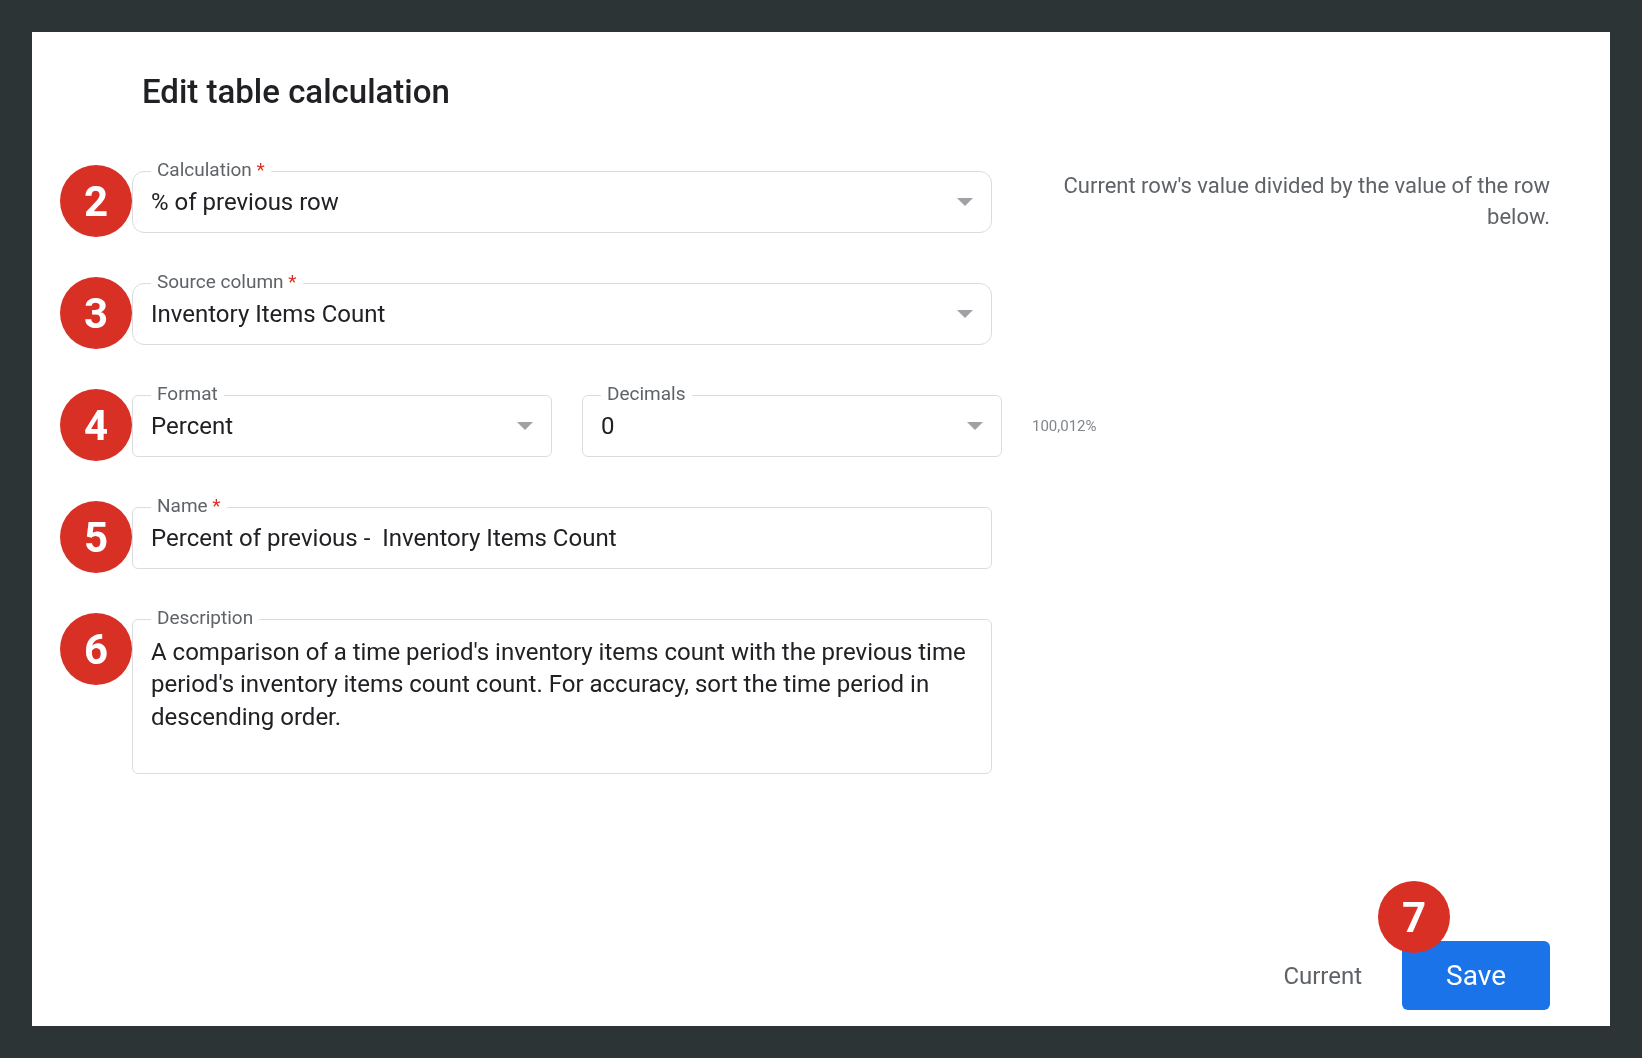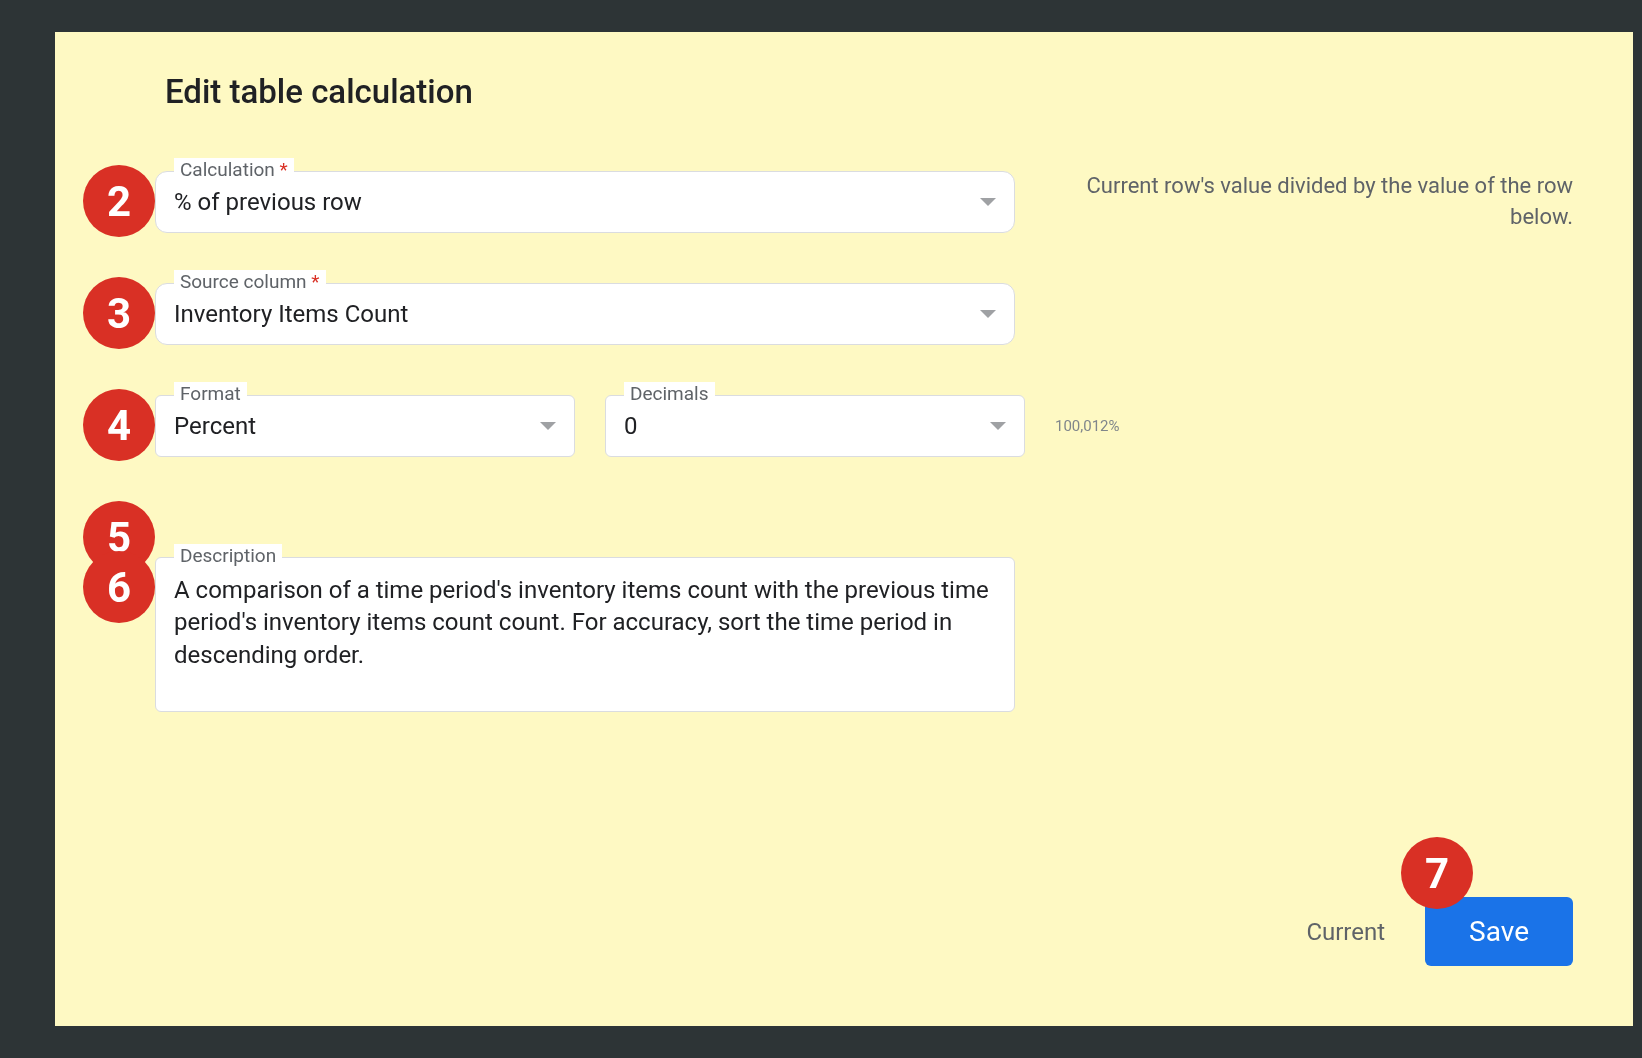--- a/index.html
+++ b/index.html
@@ -8,28 +8,27 @@
       padding: 0;
     }
     body {
       font-family: 'Google Sans', Roboto, Arial, sans-serif;
       background: #2d3436;
       padding: 32px;
       width: 1642px;
       height: 1058px;
     }
     .dialog {
-      background: #fef9c3;
+      background: #ffffff;
       width: 100%;
       height: 100%;
-      padding: 40px 60px 60px 100px;
+      padding: 40px 60px 16px 100px;
       position: relative;
       display: flex;
       flex-direction: column;
-      margin-left: 23px;
     }
     .dialog-title {
       font-size: 33px;
       font-weight: 500;
       color: #202124;
       margin-bottom: 60px;
       margin-left: 10px;
     }
     .form-area {
       display: flex;
@@ -228,20 +227,28 @@
         <div class="input-box select w-decimals">
           <span>0</span>
           <span class="chevron"></span>
         </div>
       </div>
       <span class="format-hint">100,012%</span>
     </div>
 
     <div class="field-row">
       <div class="badge">5</div>
+      <div class="field-wrapper">
+        <span class="field-label">
+          <span>Name</span> <span class="required">*</span>
+        </span>
+        <div class="input-box w-name">
+          <input class="input-text" type="text" value="Percent of previous -  Inventory Items Count" style="">
+        </div>
+      </div>
     </div>
 
     <div class="field-row">
       <div class="badge">6</div>
       <div class="field-wrapper">
         <span class="field-label">Description</span>
         <textarea class="textarea-box" style="">A comparison of a time period's inventory items count with the previous time period's inventory items count count. For accuracy, sort the time period in descending order.</textarea>
       </div>
     </div>
 

